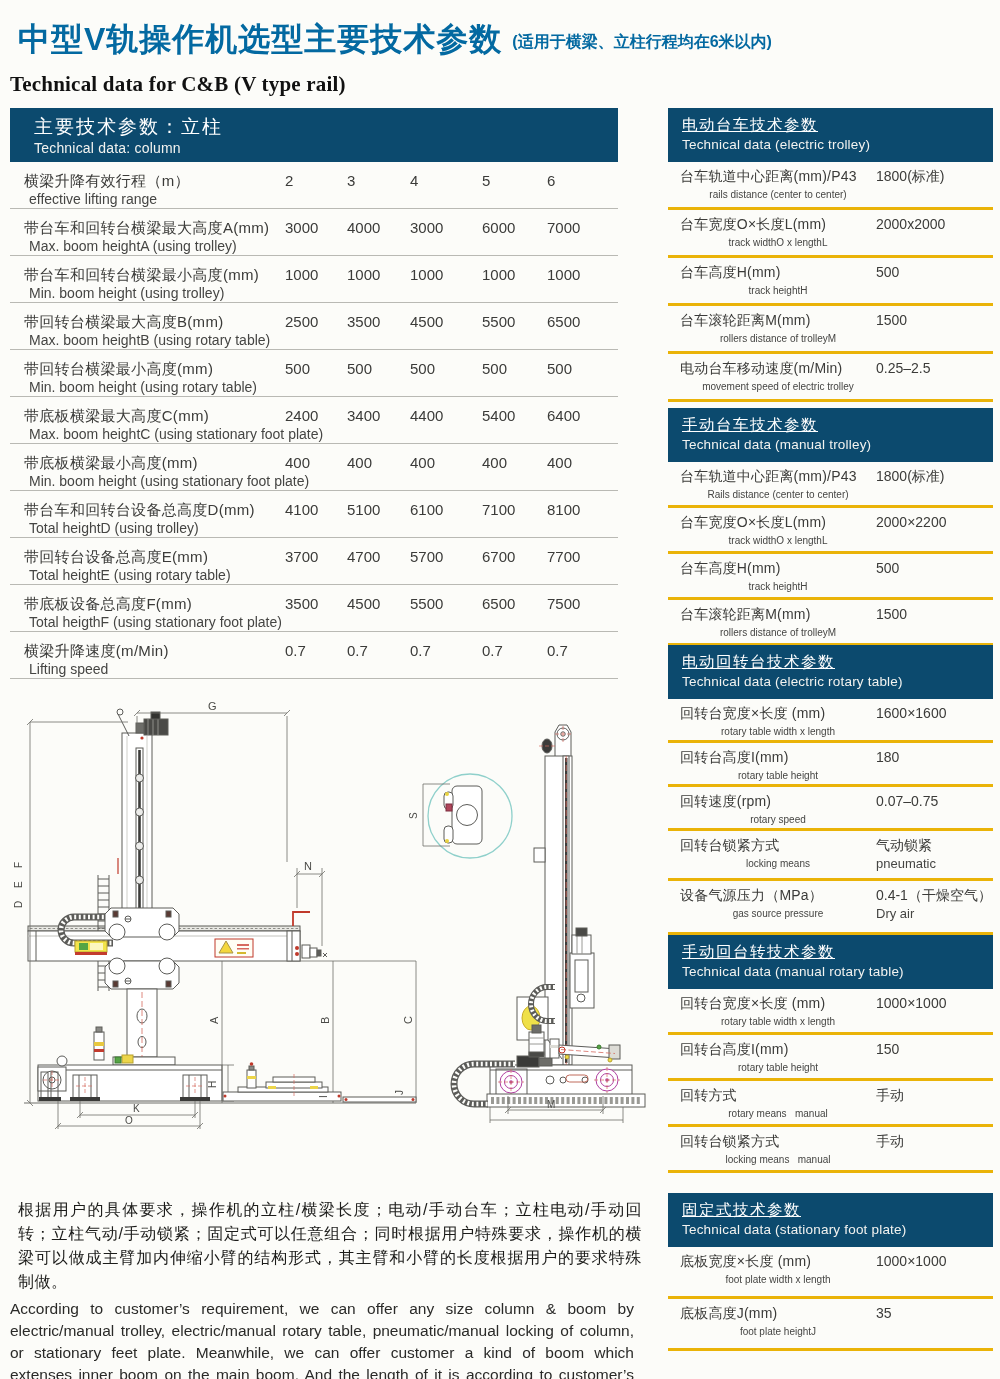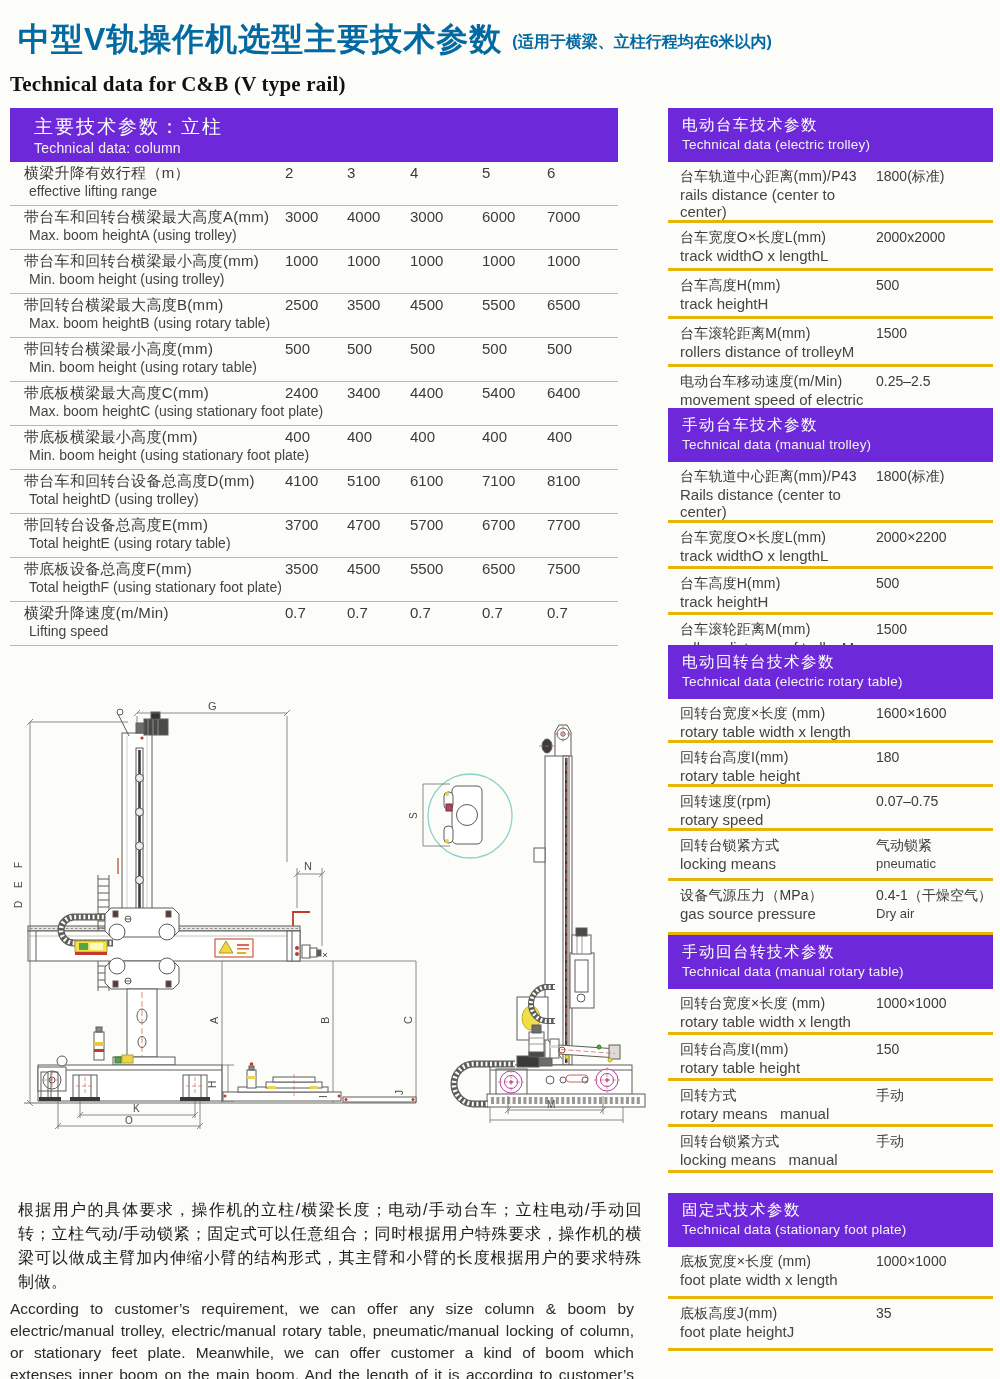--- a/index.html
+++ b/index.html
@@ -8,41 +8,41 @@
     background:#fcfcf9;color:#2e2e2c;
     font-family:"Liberation Sans","DejaVu Sans",sans-serif;
     -webkit-font-smoothing:antialiased;
   }
   
   header{position:absolute;left:10px;top:12px;width:980px;}
   h1{margin:8px;font-size:32px;font-weight:900;letter-spacing:1px;color:#0369a1;line-height:38px;}
   h1 .note{font-size:16px;font-weight:700;letter-spacing:0;margin-left:10px;position:relative;top:-3px;}
   .subtitle{font-size:21px;font-weight:700;color:#111;margin-top:2px;letter-spacing:0.2px;font-family:Liberation Serif, serif;}
   
-  .bar{background:#6d28d9;color:#fff;box-sizing:border-box;height:54px;padding:6px 0 0 24px;}
+  .bar{background:#0c4a6e;color:#fff;box-sizing:border-box;height:54px;padding:6px 0 0 24px;}
   .bar-cn{font-size:19px;line-height:25px;letter-spacing:2px;}
   .bar-en{font-size:14px;line-height:19px;color:#f3f3f0;letter-spacing:0.2px;}
   
   .main-table{position:absolute;left:10px;top:108px;width:608px;}
   .m-row{display:grid;grid-template-columns:275px 62px 63px 72px 65px auto;
          min-height:44px;box-sizing:border-box;border-bottom:1px solid #b9b9b4;
-         padding-top:1px;color:#3b3b39;}
+         padding-top:9px;color:#3b3b39;}
   .m-label .cn{font-size:15px;line-height:19px;padding-left:14px;letter-spacing:0.3px;}
   .m-label .en{font-size:14px;line-height:18px;padding-left:19px;color:#454543;white-space:nowrap;}
   .m-val{font-size:15px;line-height:19px;}
   
   .s-table{position:absolute;left:668px;width:325px;}
   .s-table .bar{padding-left:14px;}
-  .s-table .bar-cn{font-size:15.5px;line-height:22px;letter-spacing:1.5px;}
+  .s-table .bar-cn{font-size:15.5px;line-height:22px;letter-spacing:1.5px;text-decoration:underline;}
   .s-table .bar-en{font-size:13.5px;line-height:17px;}
   .s-row{display:flex;box-sizing:border-box;border-bottom:3px solid #eab308;
          padding:5px 0 0 12px;color:#3b3b39;}
   .s-label{flex:0 0 196px;}
   .s-label .cn{font-size:14px;line-height:19px;letter-spacing:0.2px;}
-  .s-label .en{font-size:15px;line-height:17px;color:#454543;white-space:pre-wrap;}
+  .s-label .en{font-size:10px;line-height:17px;color:#454543;white-space:pre-wrap;text-align:center;}
   .s-val{flex:1 1 auto;}
   .s-val .cn{font-size:14px;line-height:19px;}
   .s-val .en{font-size:13px;line-height:17px;color:#454543;}
   
   .para-cn{position:absolute;left:10px;top:1190px;width:624px;font-size:16px;line-height:24px;
            text-align:justify;color:#1c1c1a;letter-spacing:0.5px;margin:8px;}
   .para-en{position:absolute;left:10px;top:1298px;width:624px;font-size:15.5px;line-height:22px;
            text-align:justify;color:#2a2a28;margin:0;word-spacing:1px;}
   
   .drawing{position:absolute;left:10px;top:698px;width:640px;height:462px;}

